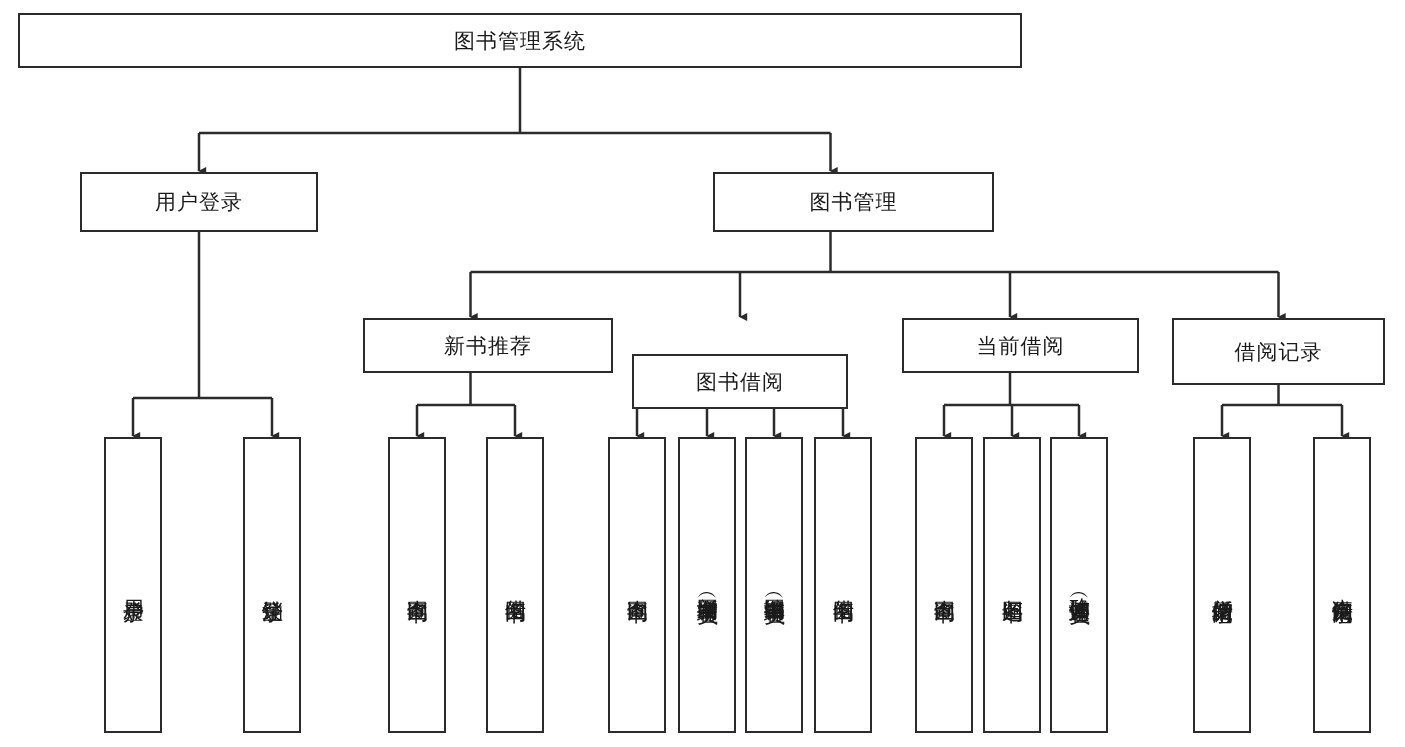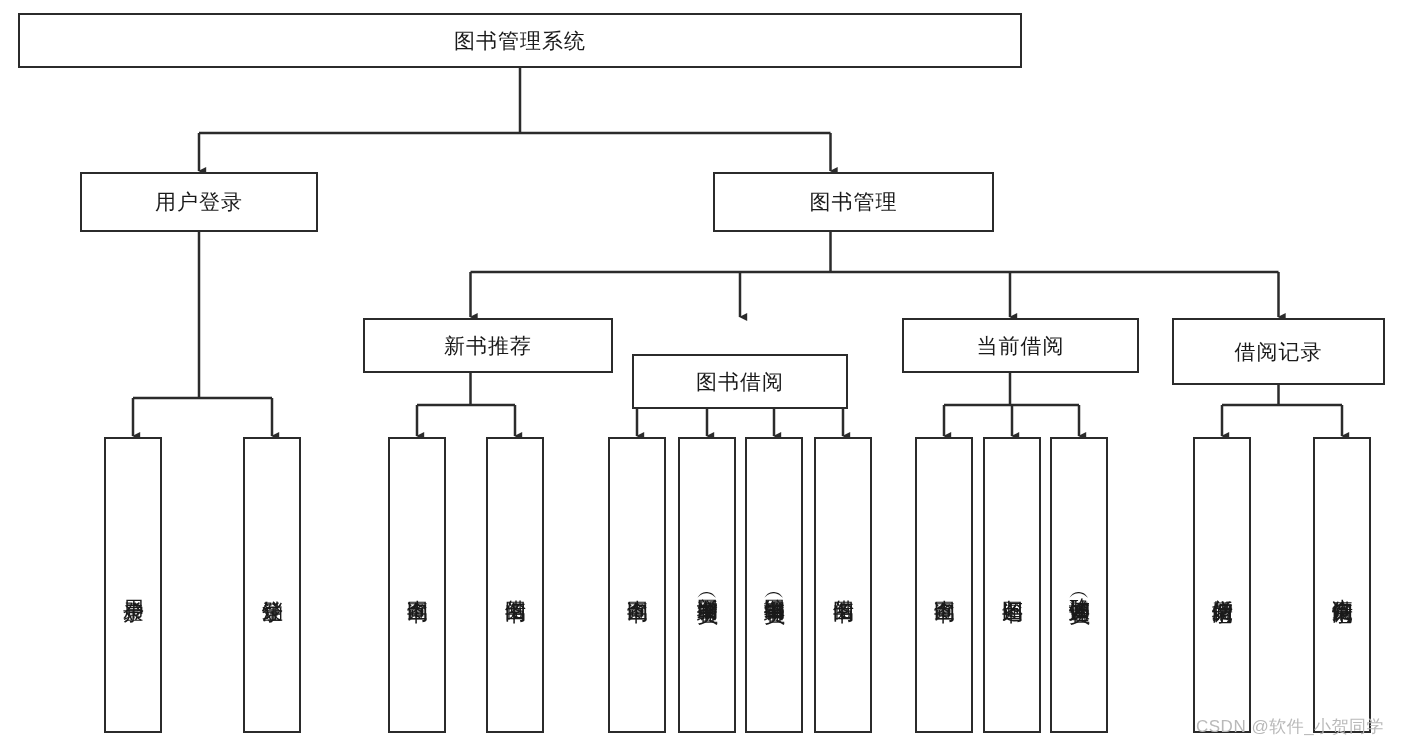--- a/index.html
+++ b/index.html
@@ -169,14 +169,13 @@
       <div class="node-box leaf" style="left: 1050px; top: 437px; width: 58px; height: 296px;">
         <span class="node-label-v">确认归还（管理员）</span>
       </div>
       <div class="node-box leaf" style="left: 1193px; top: 437px; width: 58px; height: 296px;">
         <span class="node-label-v">新增借阅记录</span>
       </div>
       <div class="node-box leaf" style="left: 1313px; top: 437px; width: 58px; height: 296px;">
         <span class="node-label-v">查询借阅记录</span>
       </div>
     </div>
-  <div class="watermark" style="left: 1196px; top: 715px;">CSDN @软件_小贺同学</div>
 </div>
 
 </body></html>

